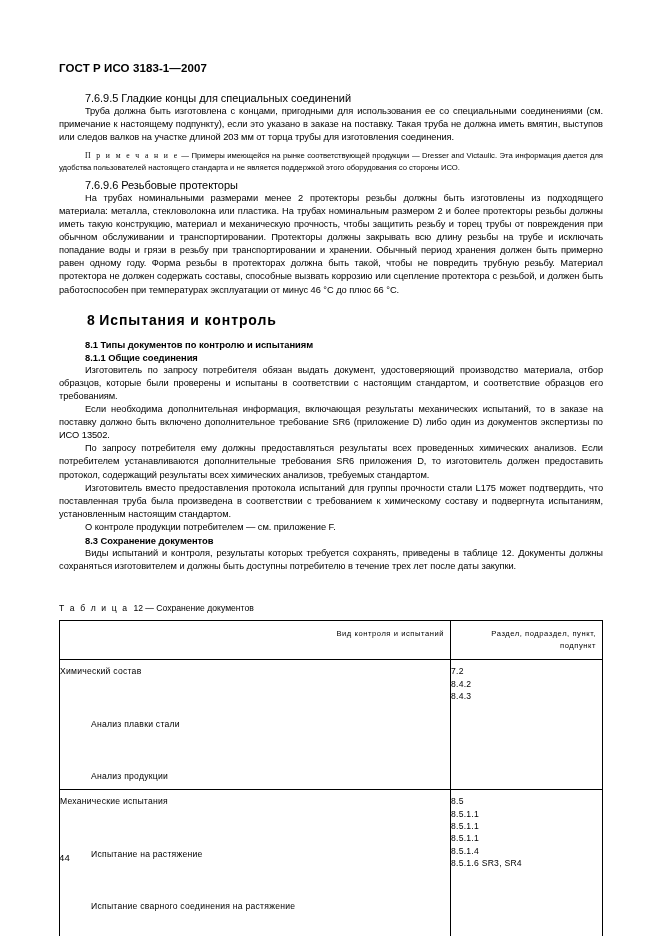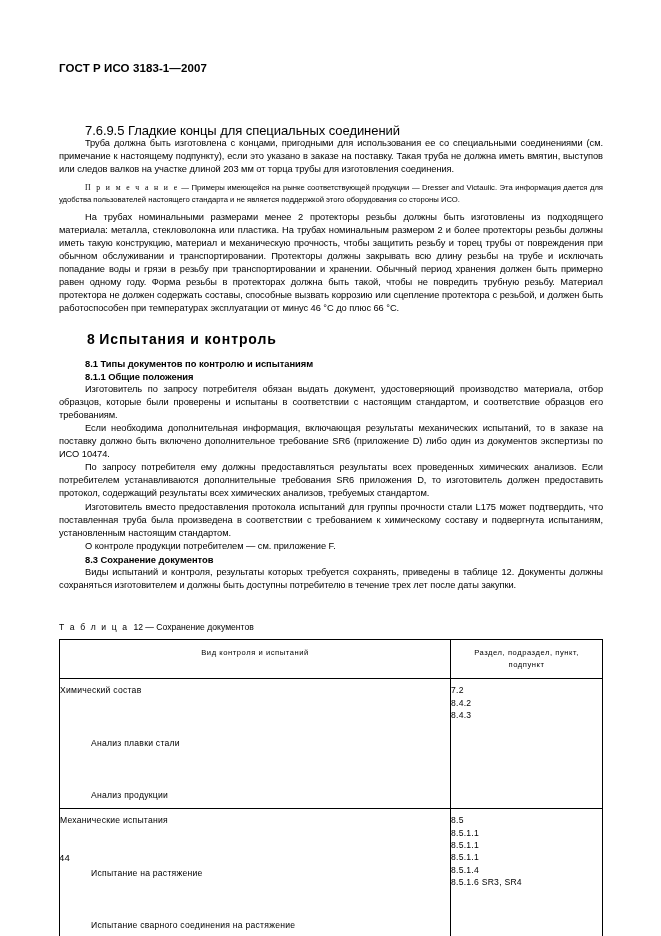--- a/index.html
+++ b/index.html
@@ -50,25 +50,24 @@
 
   .para {
     font-size: 9.3px;
     line-height: 13.1px;
     text-align: justify;
     text-indent: 26px;
     letter-spacing: -0.06px;
   }
 
   .subhead {
-    font-size: 13px;
+    font-size: 11px;
     line-height: 13.1px;
     text-indent: 26px;
     letter-spacing: -0.06px;
-    margin-top: 32px;
   }
 
   .note {
     font-size: 7.7px;
     line-height: 11.2px;
     text-align: justify;
     text-indent: 26px;
     letter-spacing: -0.02px;
   }
   .note .lbl {
@@ -114,21 +113,21 @@
     table-layout: fixed;
     font-size: 8.5px;
   }
   table.doc th,
   table.doc td {
     border: 1.1px solid #000;
     padding: 0;
     vertical-align: top;
   }
   table.doc thead th {
-    text-align: center;
+    text-align: right;
     font-weight: normal;
     font-size: 7.6px;
     line-height: 11.5px;
     letter-spacing: 0.55px;
     padding: 7px 6px 8px 6px;
   }
   table.doc tbody td {
     font-size: 8.6px;
     line-height: 12.35px;
     letter-spacing: 0.25px;
@@ -162,30 +161,31 @@
 
     <p class="subhead">7.6.9.5 Гладкие концы для специальных соединений</p>
     <p class="para">Труба должна быть изготовлена с концами, пригодными для использования ее со специальными соединениями (см. примечание к настоящему подпункту), если это указано в заказе на поставку. Такая труба не должна иметь вмятин, выступов или следов валков на участке длиной 203 мм от торца трубы для изготовления соединения.</p>
 
     <div class="gap-sm"></div>
 
     <p class="note"><span class="lbl">П р и м е ч а н и е</span><span> — Примеры имеющейся на рынке соответствующей продукции — Dresser and Victaulic. Эта информация дается для удобства пользователей настоящего стандарта и не является поддержкой этого оборудования со стороны ИСО.</span></p>
 
     <div class="gap-sm"></div>
 
+    <p class="subhead">7.6.9.6 Резьбовые  протекторы</p>
     <p class="para">На трубах номинальными размерами менее 2 протекторы резьбы должны быть изготовлены из подходящего материала: металла, стекловолокна или пластика. На трубах номинальным размером 2  и  более протекторы  резьбы должны иметь такую конструкцию, материал и механическую прочность, чтобы защитить резьбу и торец трубы от повреждения при обычном обслуживании и транспортировании. Протекторы должны закрывать всю длину резьбы на трубе и исключать попадание воды и грязи в резьбу при транспортировании и хранении. Обычный период хранения должен быть примерно равен одному году. Форма резьбы в протекторах должна быть такой, чтобы не повредить трубную резьбу. Материал протектора не должен содержать составы, способные вызвать коррозию или сцепление протектора с резьбой,  и должен быть работоспособен при температурах эксплуатации от минус 46 °С до плюс 66 °С.</p>
 
     <h2 class="sec"><span>8</span>&nbsp;<span class="sp">Испытания и контроль</span></h2>
 
     <div class="gap-md"></div>
 
     <h3 class="sub">8.1 Типы документов по контролю и испытаниям</h3>
-    <h3 class="sub">8.1.1 Общие положения</h3>
+    <h3 class="sub">8.1.1 Общие соединения</h3>
     <p class="para">Изготовитель по запросу потребителя обязан выдать документ, удостоверяющий производство материала, отбор образцов, которые были проверены и испытаны в соответствии с настоящим стандартом, и соответствие образцов его требованиям.</p>
-    <p class="para">Если необходима дополнительная информация, включающая  результаты механических испытаний, то в заказе на поставку должно быть включено дополнительное требование SR6 (приложение D) либо один из документов экспертизы  по ИСО 10474.</p>
+    <p class="para">Если необходима дополнительная информация, включающая  результаты механических испытаний, то в заказе на поставку должно быть включено дополнительное требование SR6 (приложение D) либо один из документов экспертизы  по ИСО 13502.</p>
 
     <p class="para">По запросу потребителя ему должны предоставляться результаты всех проведенных химических анализов. Если потребителем устанавливаются дополнительные требования SR6 приложения D, то изготовитель должен предоставить протокол, содержащий результаты всех химических анализов, требуемых стандартом.</p>
     <p class="para">Изготовитель вместо предоставления протокола испытаний для группы прочности стали L175 может подтвердить, что поставленная труба была произведена в соответствии с требованием к химическому составу  и подвергнута испытаниям, установленным настоящим стандартом.</p>
 
     <p class="para">О контроле продукции потребителем — см. приложение F.</p>
 
     <h3 class="sub">8.3 Сохранение документов</h3>
     <p class="para">Виды испытаний и контроля, результаты которых требуется сохранять, приведены в таблице 12. Документы должны сохраняться изготовителем и должны быть доступны потребителю в течение  трех лет после даты закупки.</p>
 
     <p class="tbl-caption"><span class="lbl">Т а б л и ц а</span>&nbsp;&nbsp;<span>12 — Сохранение документов</span></p>

